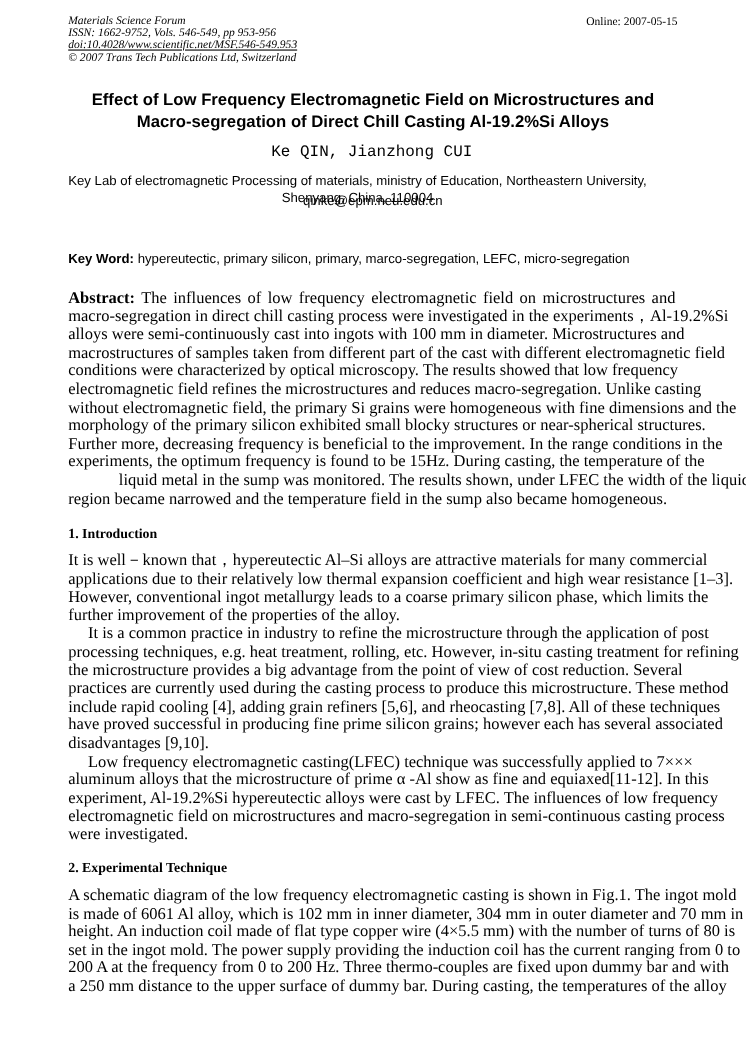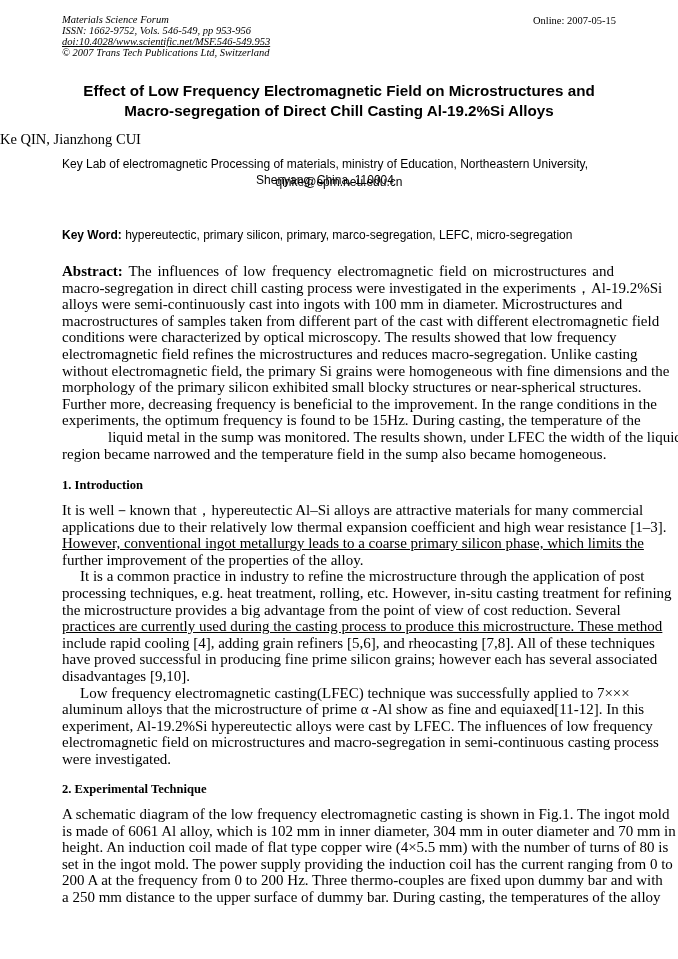--- a/index.html
+++ b/index.html
@@ -1,20 +1,20 @@
 <!DOCTYPE html>
 <html><head>
 <meta charset="utf-8">
 <style>
   html, body { margin: 0; padding: 0; background: #ffffff; }
   body { width: 678px; height: 959px; position: relative; overflow: hidden; color: #000; }
   .hdr { position: absolute; left: 62px; font-family: "Liberation Serif", serif; font-style: italic; font-size: 10.5px; line-height: 10.6px; }
   .hdr-right { position: absolute; right: 62px; top: 15px; font-family: "Liberation Serif", serif; font-size: 10.5px; }
   .title { position: absolute; left: 40px; width: 598px; text-align: center; font-family: "Liberation Sans", sans-serif; font-weight: bold; font-size: 15.2px; line-height: 20px; }
-  .authors { position: absolute; left: 0; width: 676px; text-align: left; font-family: Liberation Serif, serif; font-size: 14.5px; }
+  .authors { position: absolute; left: 0; width: 676px; text-align: center; font-family: Liberation Mono, monospace; font-size: 14.5px; }
   .affil { position: absolute; left: 36px; width: 578px; text-align: center; font-family: "Liberation Sans", sans-serif; font-size: 12px; line-height: 16px; }
   .email { position: absolute; left: 0; width: 678px; text-align: center; font-family: "Liberation Sans", sans-serif; font-size: 12px; }
   .keywords { position: absolute; left: 62px; font-family: "Liberation Sans", sans-serif; font-size: 12px; }
   .keywords b { font-weight: bold; }
   .body-line { position: absolute; left: 62px; width: 552px; font-family: "Liberation Serif", serif; font-size: 15px; line-height: 16.6px; height: 16.6px; white-space: nowrap; text-align: justify; text-align-last: justify; }
   .body-line.last { text-align-last: left; }
   .body-line.indent { left: 80px; width: 534px; }
   .body-line b { font-weight: bold; }
   .heading { position: absolute; left: 62px; font-family: "Liberation Serif", serif; font-weight: bold; font-size: 12.6px; }
 </style>
@@ -50,26 +50,26 @@
     <div class="body-line" style="top: 395.8px;"><span>Further more, decreasing frequency is beneficial to the improvement. In the range conditions in the</span></div>
     <div class="body-line" style="top: 412.4px;"><span>experiments, the optimum frequency is found to be 15Hz. During casting, the temperature of the</span></div>
     <div class="body-line" style="top: 429px; margin-left: 46px;"><span>liquid metal in the sump was monitored. The results shown, under LFEC the width of the liquid-solid</span></div>
     <div class="body-line last" style="top: 445.6px;"><span>region became narrowed and the temperature field in the sump also became homogeneous.</span></div>
   </div>
 
 <div id="sections">
     <div class="heading" style="top: 478px;">1. Introduction</div>
     <div class="body-line" style="top: 502px;">It is well－known that，hypereutectic Al–Si alloys are attractive materials for many commercial</div>
     <div class="body-line" style="top: 518.6px;">applications due to their relatively low thermal expansion coefficient and high wear resistance [1–3].</div>
-    <div class="body-line" style="top: 535.2px; text-decoration: underline;">However, conventional ingot metallurgy leads to a coarse primary silicon phase, which limits the</div>
+    <div class="body-line" style="top: 535.2px;">However, conventional ingot metallurgy leads to a coarse primary silicon phase, which limits the</div>
     <div class="body-line last" style="top: 551.8px;">further improvement of the properties of the alloy.</div>
     <div class="body-line indent" style="top: 568.4px;">It is a common practice in industry to refine the microstructure through the application of post</div>
     <div class="body-line" style="top: 585px;">processing techniques, e.g. heat treatment, rolling, etc. However, in-situ casting treatment for refining</div>
     <div class="body-line" style="top: 601.6px;">the microstructure provides a big advantage from the point of view of cost reduction. Several</div>
-    <div class="body-line" style="top: 618.2px; text-decoration: underline;">practices are currently used during the casting process to produce this microstructure. These method</div>
+    <div class="body-line" style="top: 618.2px;">practices are currently used during the casting process to produce this microstructure. These method</div>
     <div class="body-line" style="top: 634.8px;">include rapid cooling [4], adding grain refiners [5,6], and rheocasting [7,8]. All of these techniques</div>
     <div class="body-line" style="top: 651.4px;">have proved successful in producing fine prime silicon grains; however each has several associated</div>
     <div class="body-line last" style="top: 668px;">disadvantages [9,10].</div>
     <div class="body-line indent" style="top: 684.6px;">Low frequency electromagnetic casting(LFEC) technique was successfully applied to 7×××</div>
     <div class="body-line" style="top: 701.2px;">aluminum alloys that the microstructure of prime α -Al show as fine and equiaxed[11-12]. In this</div>
     <div class="body-line" style="top: 717.8px;">experiment, Al-19.2%Si hypereutectic alloys were cast by LFEC. The influences of low frequency</div>
     <div class="body-line" style="top: 734.4px;">electromagnetic field on microstructures and macro-segregation in semi-continuous casting process</div>
     <div class="body-line last" style="top: 751px;">were investigated.</div>
     <div class="heading" style="top: 782px;">2. Experimental Technique</div>
     <div class="body-line" style="top: 806px;">A schematic diagram of the low frequency electromagnetic casting is shown in Fig.1. The ingot mold</div>

